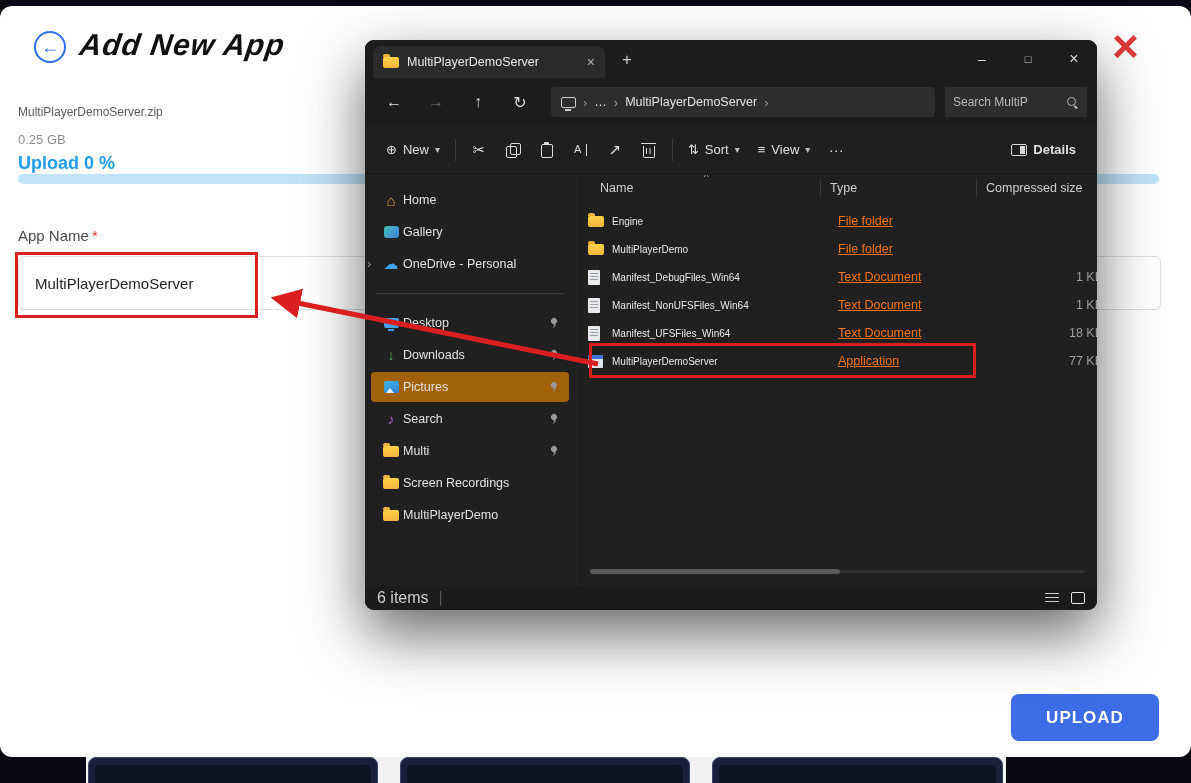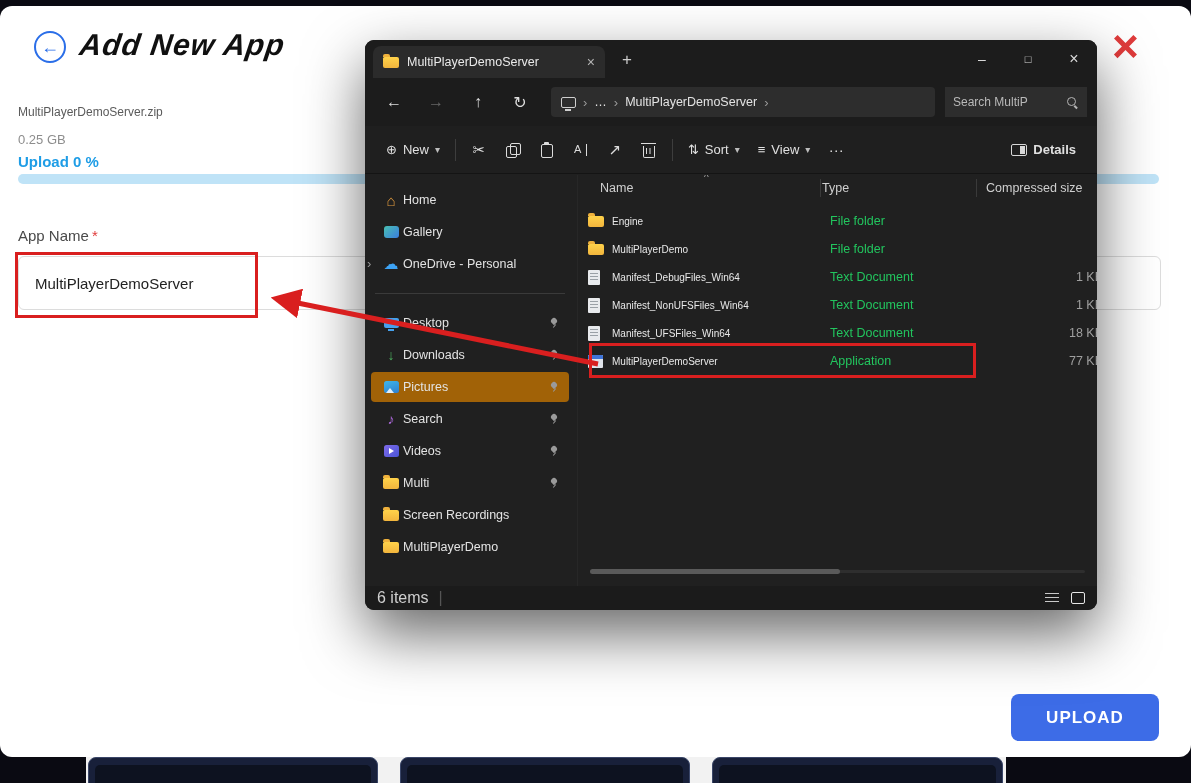--- a/index.html
+++ b/index.html
@@ -14,21 +14,21 @@
   
   .modal { position:absolute; left:0; top:6px; width:1191px; height:751px; background:#ffffff; border-radius:12px; z-index:1; }
   .back-btn { position:absolute; left:34px; top:25px; width:32px; height:32px; border:2px solid #2a6ee8; border-radius:50%;
               display:flex; align-items:center; justify-content:center; color:#2a6ee8; font-size:18px; font-weight:bold; cursor:pointer; }
   .page-title { position:absolute; left:80px; top:22px; font-size:30px; font-weight:bold; font-style:italic; color:#101010;
                 letter-spacing:1px; transform:skewX(-8deg); }
   .close-x { position:absolute; left:1112px; top:18px; font-size:46px; font-weight:bold; color:#e03b3b; line-height:44px; cursor:pointer; }
 
   .file-name { position:absolute; left:18px; top:99px; font-size:12px; color:#5a5a5a; }
   .file-size { position:absolute; left:18px; top:126px; font-size:13px; color:#8d8d8d; }
-  .progress-label { position:absolute; left:18px; top:147px; font-size:15px; font-weight:bold; color:#1e9de6; }
+  .progress-label { position:absolute; left:18px; top:147px; font-size:18px; font-weight:bold; color:#1e9de6; }
   .progress-track { position:absolute; left:18px; top:168px; width:1141px; height:10px; background:#bfe3f7; border-radius:5px; }
   .progress-fill { height:100%; width:0%; background:#2196f3; border-radius:5px; }
 
   .app-label { position:absolute; left:18px; top:221px; font-size:15px; color:#4a4a4a; }
   .req { color:#e03b3b; margin-left:3px; }
   .app-input { position:absolute; left:18px; top:250px; width:1143px; height:54px; border:1px solid #dcdcdc; border-radius:6px;
                padding:0 16px; font-size:15px; color:#222; font-family:"Liberation Sans","DejaVu Sans",sans-serif; outline:none; background:#fff; }
   .upload-btn { position:absolute; left:1011px; top:688px; width:148px; height:47px; background:#3d6ce7; border:none; border-radius:8px;
                 color:#fff; font-size:17px; font-weight:bold; letter-spacing:1px; cursor:pointer; font-family:"Liberation Sans","DejaVu Sans",sans-serif; }
 
@@ -81,30 +81,30 @@
   .pin::before { content:""; position:absolute; left:2px; top:1px; width:6px; height:6px; background:#9a9a9a; border-radius:50% 50% 50% 0;
                  transform:rotate(-45deg); }
   .pin::after { content:""; position:absolute; left:4.5px; top:7px; width:1px; height:4px; background:#9a9a9a; transform:rotate(40deg); }
 
   .v-divider { position:absolute; left:212px; top:135px; bottom:24px; width:1px; background:#272727; }
 
   
   .filelist { position:absolute; left:213px; top:135px; right:0; bottom:24px; overflow:hidden; }
   .col-header { position:relative; height:26px; display:flex; align-items:center; color:#cfcfcf; font-size:12.5px; }
   .ch-name { position:absolute; left:22px; cursor:pointer; }
-  .ch-type { position:absolute; left:244px; cursor:pointer; }
+  .ch-type { position:absolute; left:252px; cursor:pointer; }
   .ch-size { position:absolute; left:408px; cursor:pointer; white-space:nowrap; }
   .ch-caret { position:absolute; left:126px; top:-3px; color:#aaaaaa; font-size:10px; }
   .ch-div1, .ch-div2 { position:absolute; top:4px; width:1px; height:18px; background:#3a3a3a; }
   .ch-div1 { left:242px; } .ch-div2 { left:398px; }
   .rows { margin-top:6px; }
   .frow { position:relative; height:28px; display:flex; align-items:center; cursor:pointer; }
   .frow .f-ico { position:absolute; left:10px; display:flex; align-items:center; }
   .f-name { position:absolute; left:34px; font-size:10px; color:#e8e8e8; white-space:nowrap; }
-  .f-type { position:absolute; left:252px; font-size:12.5px; color:#22c55e; white-space:nowrap; }
+  .f-type { position:absolute; left:260px; font-size:12.5px; color:#f97316; white-space:nowrap;text-decoration:underline; }
   .f-size { position:absolute; left:408px; width:117px; text-align:right; font-size:12.5px; color:#9f9f9f; white-space:nowrap; }
 
   .hscroll-track { position:absolute; left:12px; top:395px; width:495px; height:3px; background:#2e2e2e; border-radius:2px; }
   .hscroll-thumb { position:absolute; left:12px; top:394px; width:250px; height:5px; background:#5a5a5a; border-radius:3px; cursor:grab; }
 
   .statusbar { position:absolute; left:0; right:0; bottom:0; height:24px; background:#1b1b1b; display:flex; align-items:center;
                padding:0 12px; gap:10px; font-size:16px; color:#cfcfcf; }
   .sb-div { color:#555555; }
   .status-icons { margin-left:auto; display:flex; gap:12px; align-items:center; }
   .ico-listview { width:14px; height:11px; background:repeating-linear-gradient(#c9c9c9 0 1.5px, transparent 1.5px 4px); cursor:pointer; }
@@ -314,27 +314,20 @@
       <span class="sb-label">Pictures</span>
       <span class="pin"></span>
     </div>
     <div class="sb-item">
       <span class="sb-ico g-music">♪</span>
       <span class="sb-label">Search</span>
       <span class="pin"></span>
     </div>
     <div class="sb-item">
       <span class="sb-ico">
-          <span class="ico-video"></span>
-        </span>
-      <span class="sb-label">Videos</span>
-      <span class="pin"></span>
-    </div>
-    <div class="sb-item">
-      <span class="sb-ico">
           <span class="ico-folder"></span>
         </span>
       <span class="sb-label">Multi</span>
       <span class="pin"></span>
     </div>
     <div class="sb-item">
       <span class="sb-ico">
           <span class="ico-folder"></span>
         </span>
       <span class="sb-label">Screen Recordings</span>

